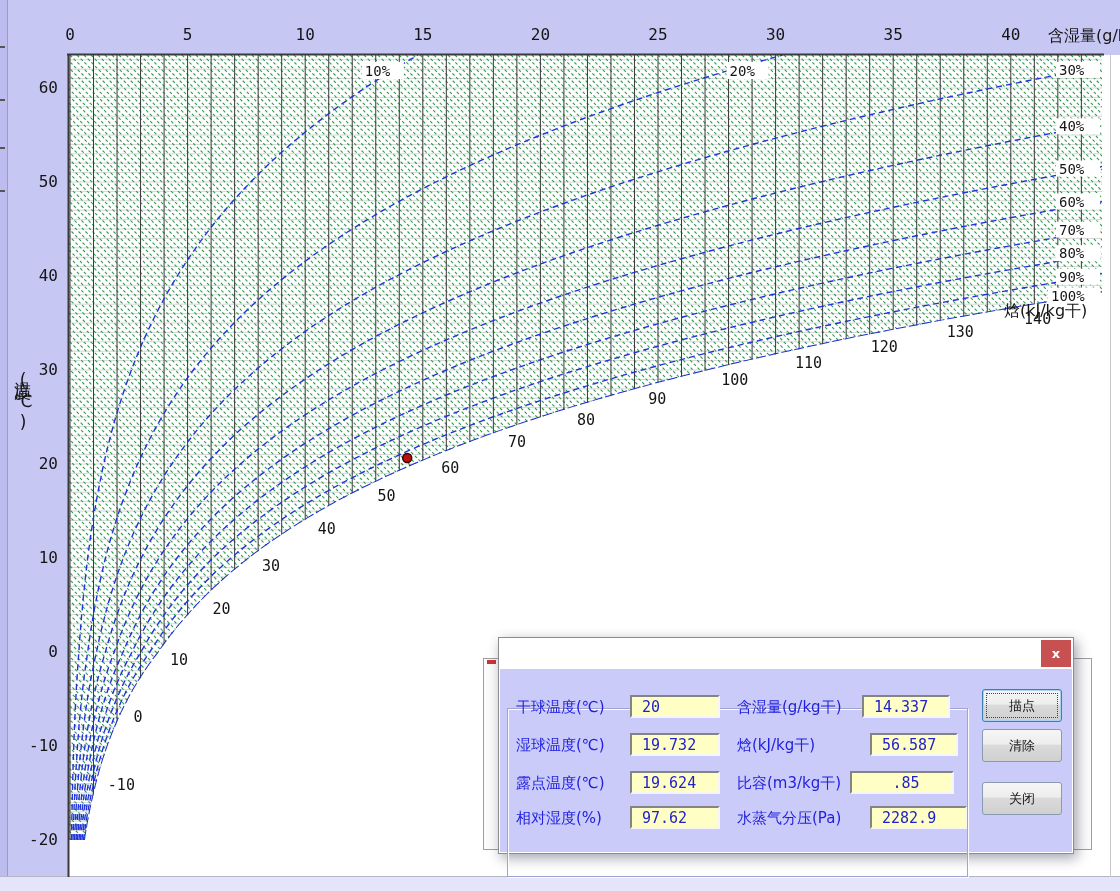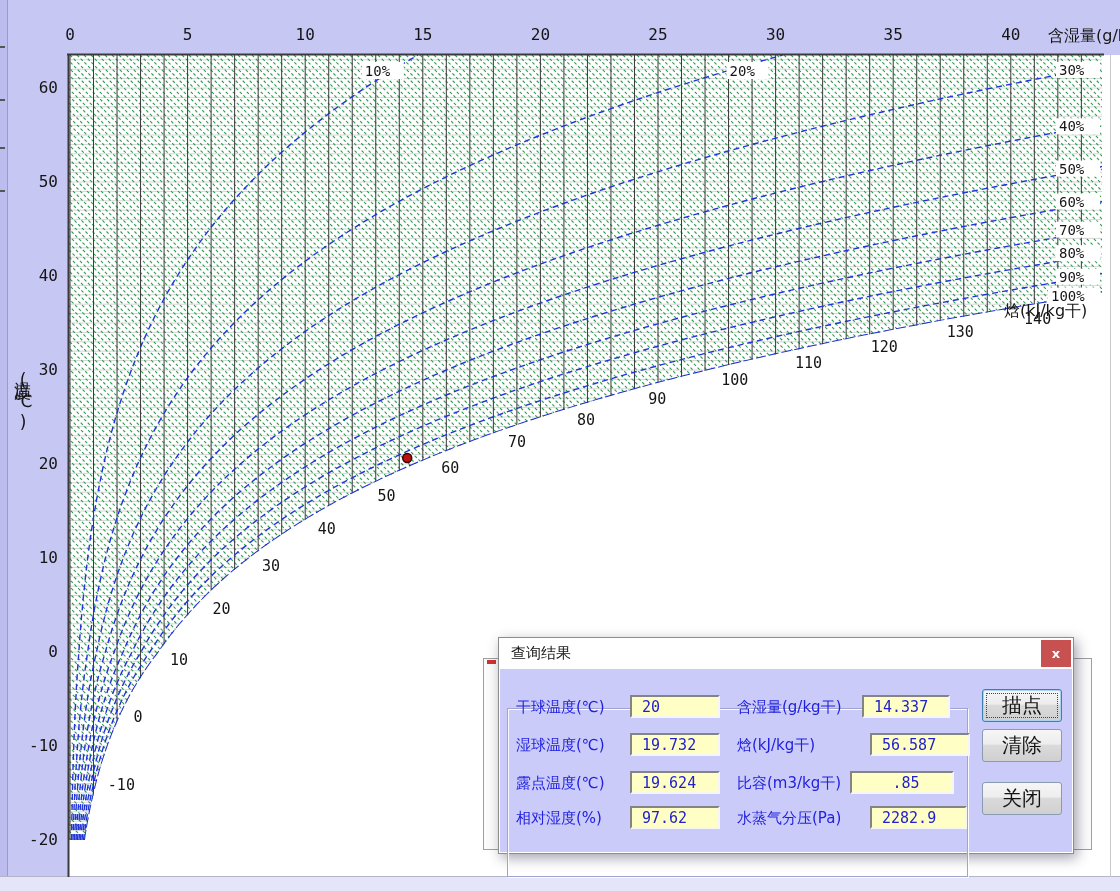--- a/index.html
+++ b/index.html
@@ -31,21 +31,21 @@
   .dialog-body{position:absolute;left:1px;right:1px;top:31px;bottom:1px;background:#cbcbfa;}
   .groupbox{position:absolute;left:7px;top:39px;width:459px;height:167px;
     border:1px solid #a2a2cf;box-shadow:inset 1px 1px 0 rgba(255,255,255,.9),1px 1px 0 rgba(255,255,255,.9);}
   .fld-label{position:absolute;font-size:15px;color:#2121dd;white-space:nowrap;}
   .fld-input{position:absolute;width:90px;height:23px;box-sizing:border-box;background:#ffffc5;
     border-top:2px solid #848484;border-left:2px solid #848484;
     border-bottom:2px solid #f6f6f6;border-right:2px solid #f6f6f6;
     color:#2222cc;font:15px "DejaVu Sans Mono",monospace;padding:0 2px 0 10px;outline:none;}
   .btn{position:absolute;left:482px;width:78px;height:31px;border:1px solid #8a9ab0;border-radius:3px;
     background:linear-gradient(#f6f6f6,#ededed 45%,#dadada 50%,#d0d0d0);
-    font-size:20px;color:#141414;display:flex;align-items:center;justify-content:center;cursor:default;}
+    font-size:13px;color:#141414;display:flex;align-items:center;justify-content:center;cursor:default;}
   .btn-default{border-color:#3c7fb1;box-shadow:0 0 0 1px #aad2ef inset;}
   .btn-default::after{content:'';position:absolute;left:3px;right:3px;top:3px;bottom:3px;
     border:1px dotted #444;border-radius:1px;}
   .edge-mark{position:absolute;left:0;width:5px;height:2px;background:#555;}
 </style>
 </head>
 <body>
 
 <div class="screen">
 
@@ -550,41 +550,38 @@
 
   <div class="edge-mark" style="top:46px"></div>
   <div class="edge-mark" style="top:99px"></div>
   <div class="edge-mark" style="top:147px"></div>
   <div class="edge-mark" style="top:190px"></div>
 
   <div class="behind-window"></div>
   <div class="red-artifact"></div>
 
   <div class="dialog">
-    <div class="titlebar">
-      <span>查询结果</span>
-    </div>
     <div class="close-btn">x</div>
 
     <div class="dialog-body">
       <div class="groupbox"></div>
 
       <div class="fld-label" style="left:16px;top:29px">干球温度(℃)</div>
       <input class="fld-input" style="left: 130px; top: 26px;" value="20">
       <div class="fld-label" style="left:16px;top:67px">湿球温度(℃)</div>
       <input class="fld-input" style="left: 130px; top: 64px;" value="19.732">
       <div class="fld-label" style="left:16px;top:105px">露点温度(℃)</div>
       <input class="fld-input" style="left: 130px; top: 102px;" value="19.624">
       <div class="fld-label" style="left:16px;top:140px">相对湿度(%)</div>
       <input class="fld-input" style="left: 130px; top: 137px;" value="97.62">
 
       <div class="fld-label" style="left:237px;top:29px">含湿量(g/kg干)</div>
       <input class="fld-input" style="left: 362px; top: 26px; width: 88px;" value="14.337">
       <div class="fld-label" style="left:237px;top:67px">焓(kJ/kg干)</div>
-      <input class="fld-input" style="left: 370px; top: 64px; width: 100px;" value="56.587">
+      <input class="fld-input" style="left: 370px; top: 64px; width: 88px;" value="56.587">
       <div class="fld-label" style="left:237px;top:105px">比容(m3/kg干)</div>
       <input class="fld-input" style="left: 350px; top: 102px; width: 104px; text-align: center;" value=".85">
       <div class="fld-label" style="left:237px;top:140px">水蒸气分压(Pa)</div>
       <input class="fld-input" style="left: 370px; top: 137px; width: 97px;" value="2282.9">
 
       <div class="btn btn-default" style="top:20px">描点</div>
       <div class="btn" style="top:60px">清除</div>
       <div class="btn" style="top:113px">关闭</div>
     </div>
   </div>

